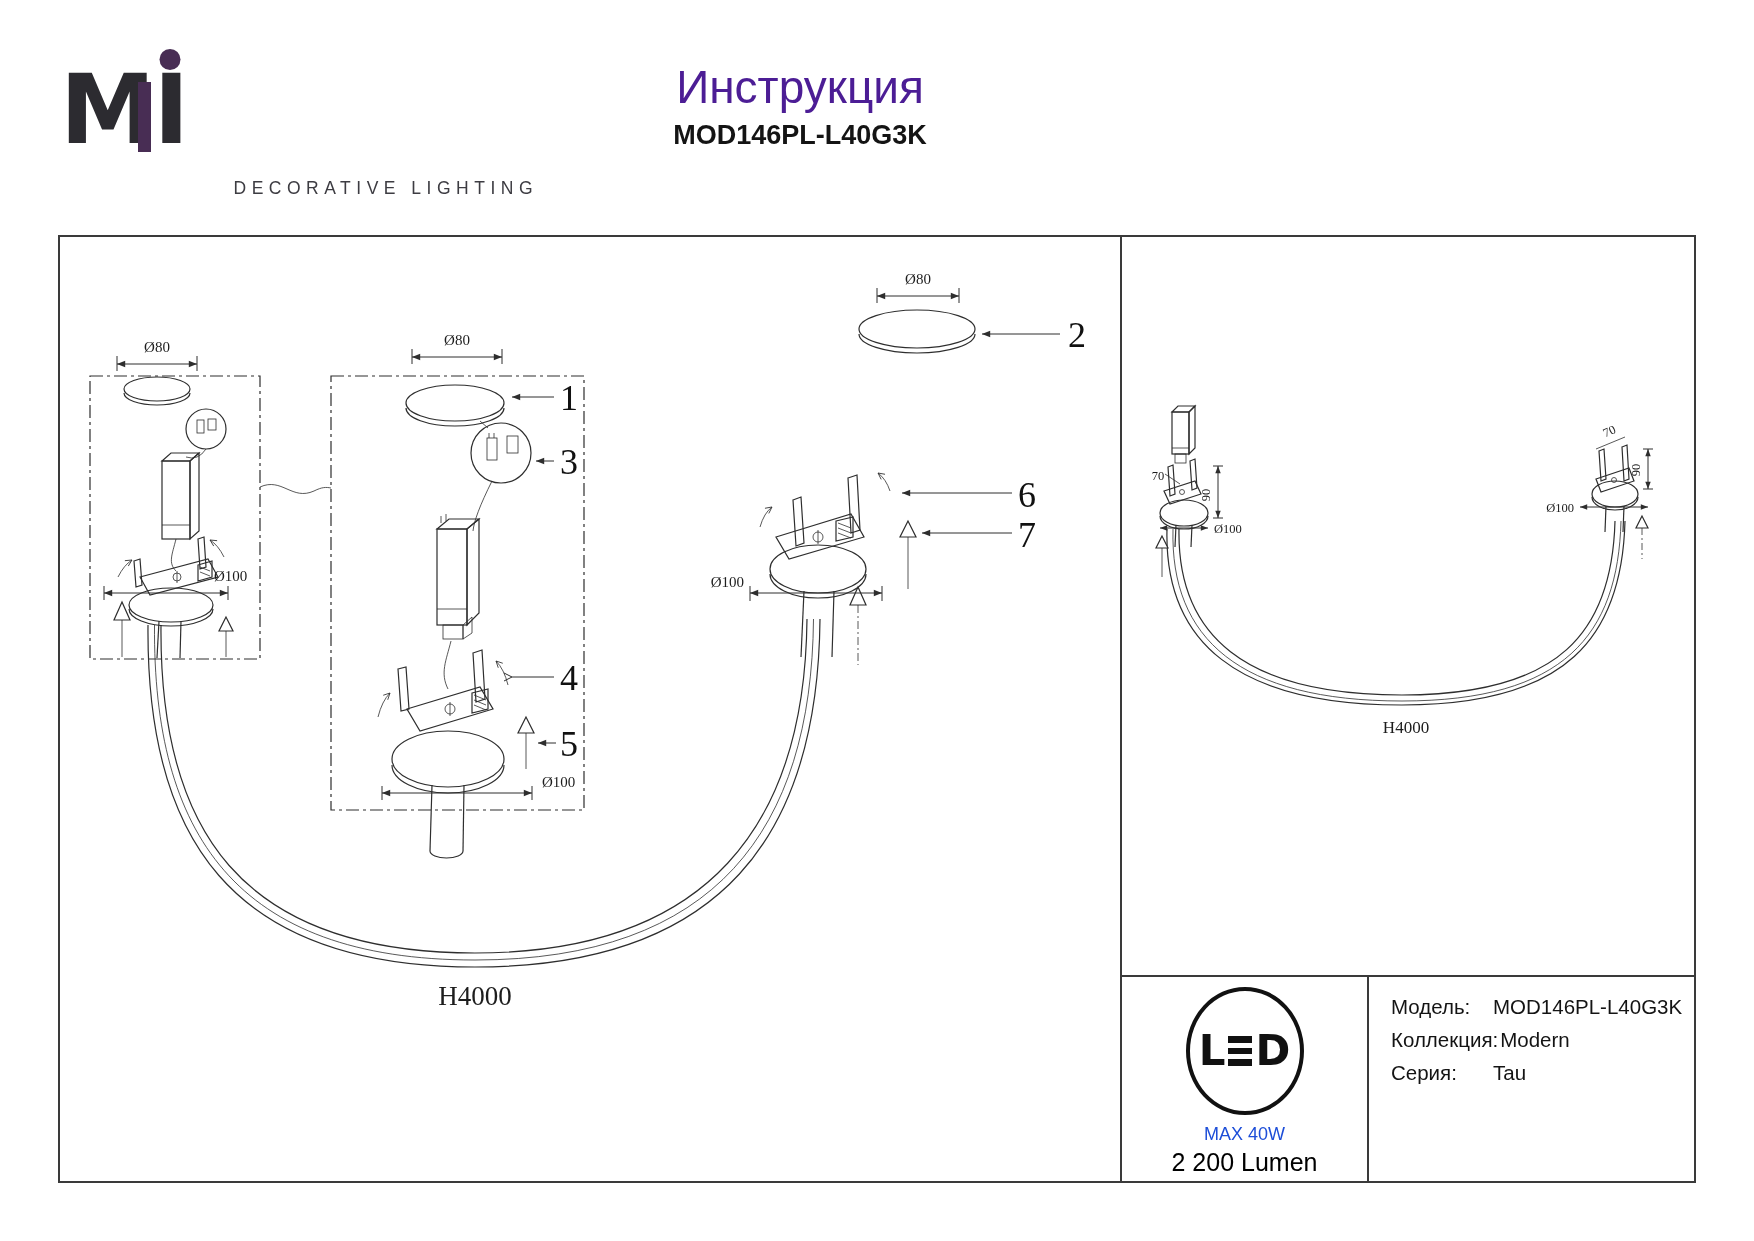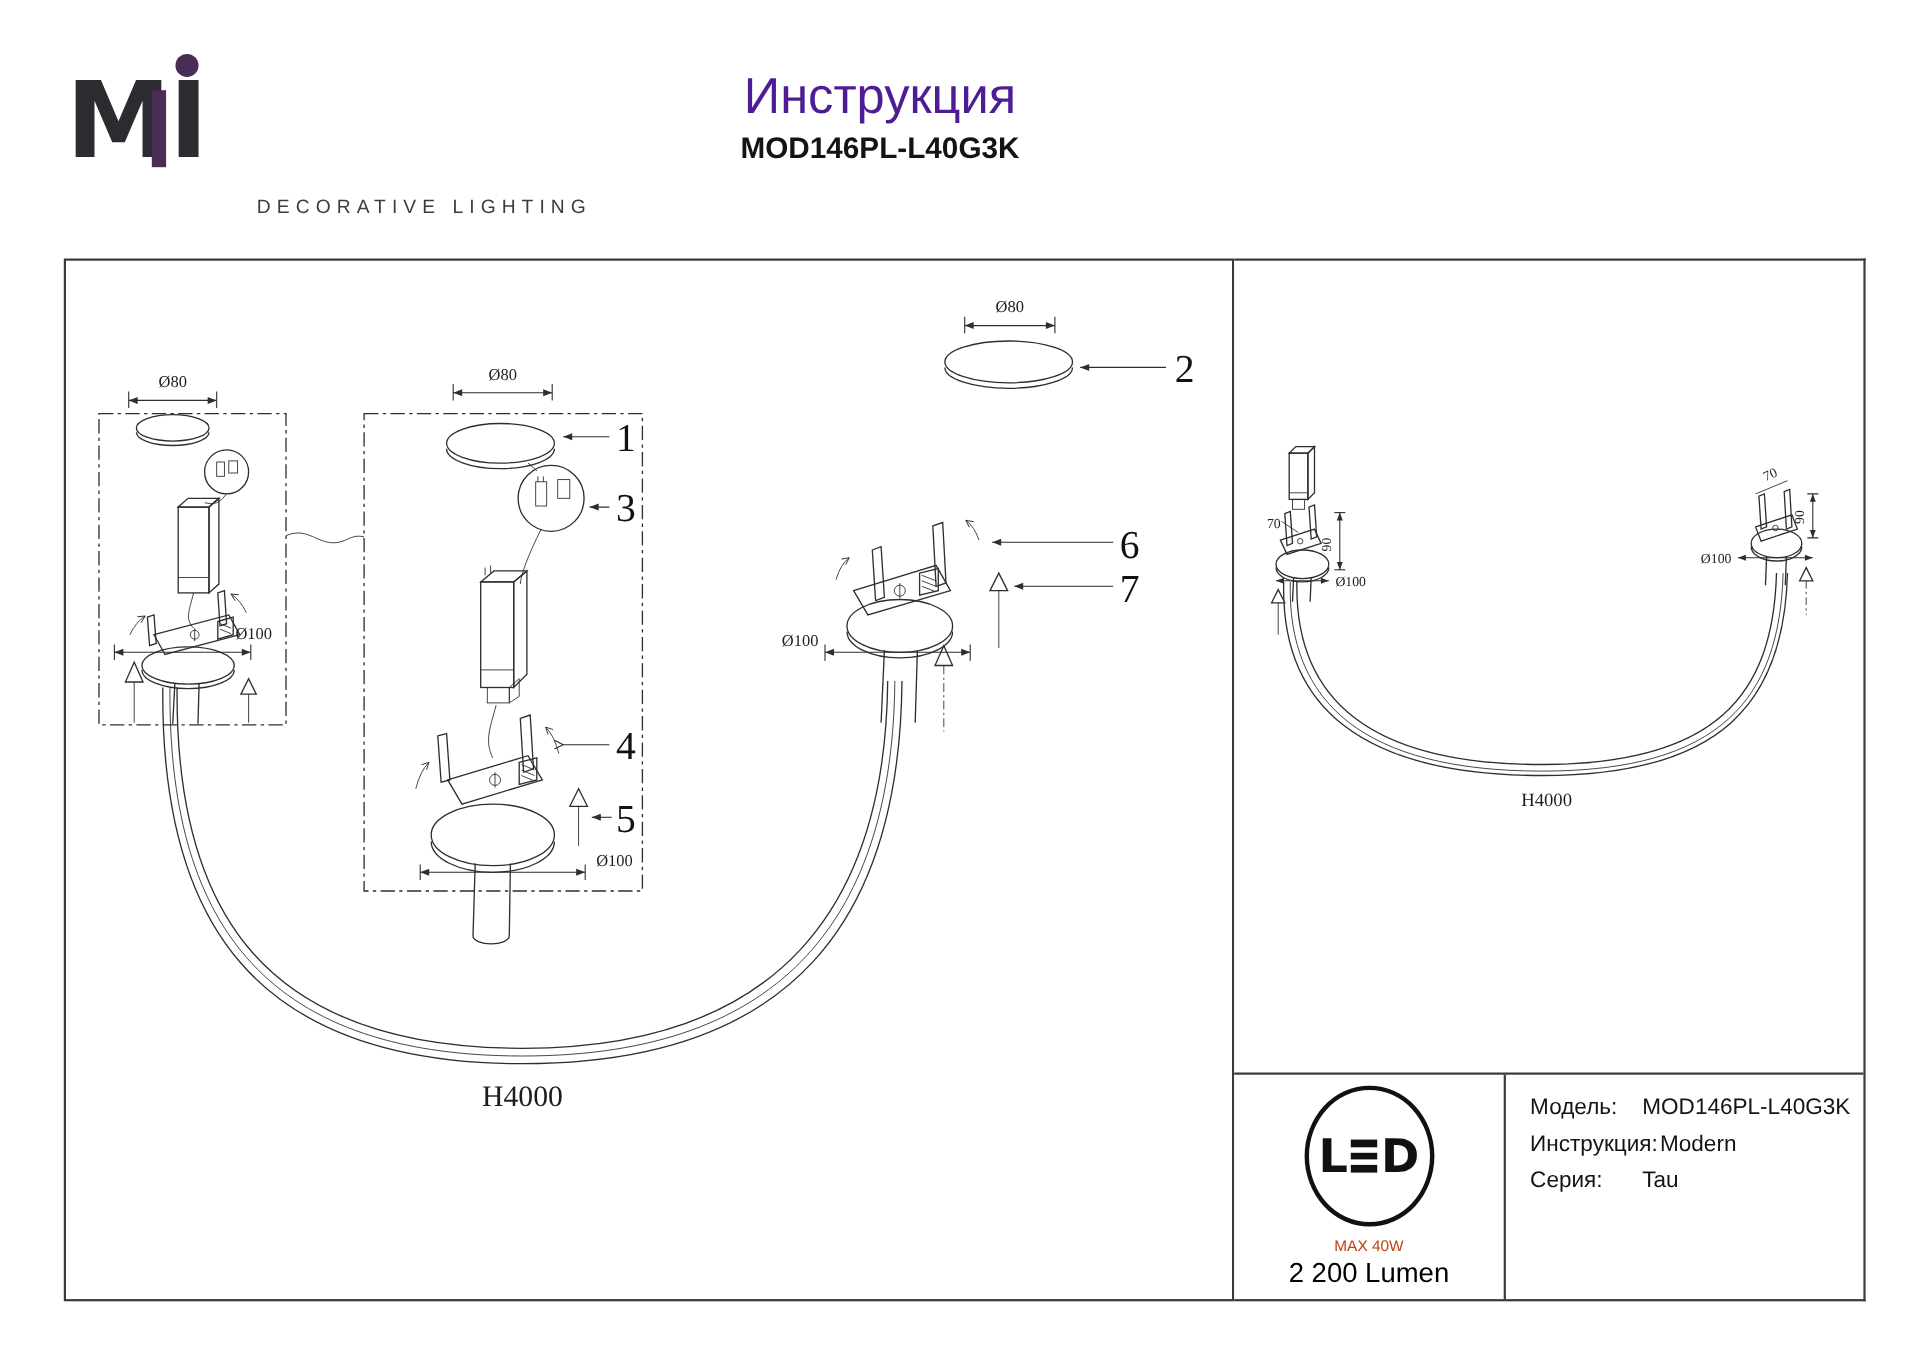--- a/index.html
+++ b/index.html
@@ -37,21 +37,21 @@
   .hatch{stroke:#2e2e2e;stroke-width:0.8;}
 
   
   .spec-table{position:absolute;left:0;right:0;bottom:0;height:204px;border-top:2px solid #3a3a3a;display:flex;}
   .spec-left{width:247px;border-right:2px solid #3a3a3a;box-sizing:border-box;display:flex;flex-direction:column;align-items:center;}
   .led-badge{margin-top:10px;width:118px;height:128px;border:4.5px solid #111;border-radius:50%;display:flex;align-items:center;justify-content:center;box-sizing:border-box;}
   .led-inner{display:flex;align-items:center;}
   .led-letter{font-family:"DejaVu Sans",sans-serif;font-weight:700;font-size:42px;color:#111;line-height:1;}
   .led-bars{display:flex;flex-direction:column;gap:5px;margin:0 3px;}
   .led-bars span{display:block;width:24px;height:6.5px;background:#111;}
-  .spec-max{margin-top:9px;font-size:14px;color:#c2410c;}
+  .spec-max{margin-top:9px;font-size:18px;color:#1d4ed8;}
   .spec-lumen{margin-top:3px;font-size:25px;color:#000000;}
   .spec-right{flex:1;padding:18px 0 0 22px;box-sizing:border-box;position:relative;}
   .spec-row{display:flex;font-size:20.5px;color:#141414;margin-bottom:9px;}
   .spec-label{min-width:100px;}
   .spec-value{margin-left:2px;}
   .spec-typerow{display:flex;align-items:center;margin-top:2px;}
   .pendant-ic{margin-left:4px;margin-right:14px;}
   .spec-type{font-size:20.5px;color:#141414;}
 </style>
 </head>
@@ -335,21 +335,21 @@
       </div>
       <div class="spec-max">MAX 40W</div>
       <div class="spec-lumen">2 200 Lumen</div>
     </div>
     <div class="spec-right">
       <div class="spec-row">
         <span class="spec-label">Модель:</span>
         <span class="spec-value">MOD146PL-L40G3K</span>
       </div>
       <div class="spec-row">
-        <span class="spec-label">Инструкция:</span>
+        <span class="spec-label">Коллекция:</span>
         <span class="spec-value">Modern</span>
       </div>
       <div class="spec-row">
         <span class="spec-label">Серия:</span>
         <span class="spec-value">Tau</span>
       </div>
     </div>
   </div>
 </div>
 

